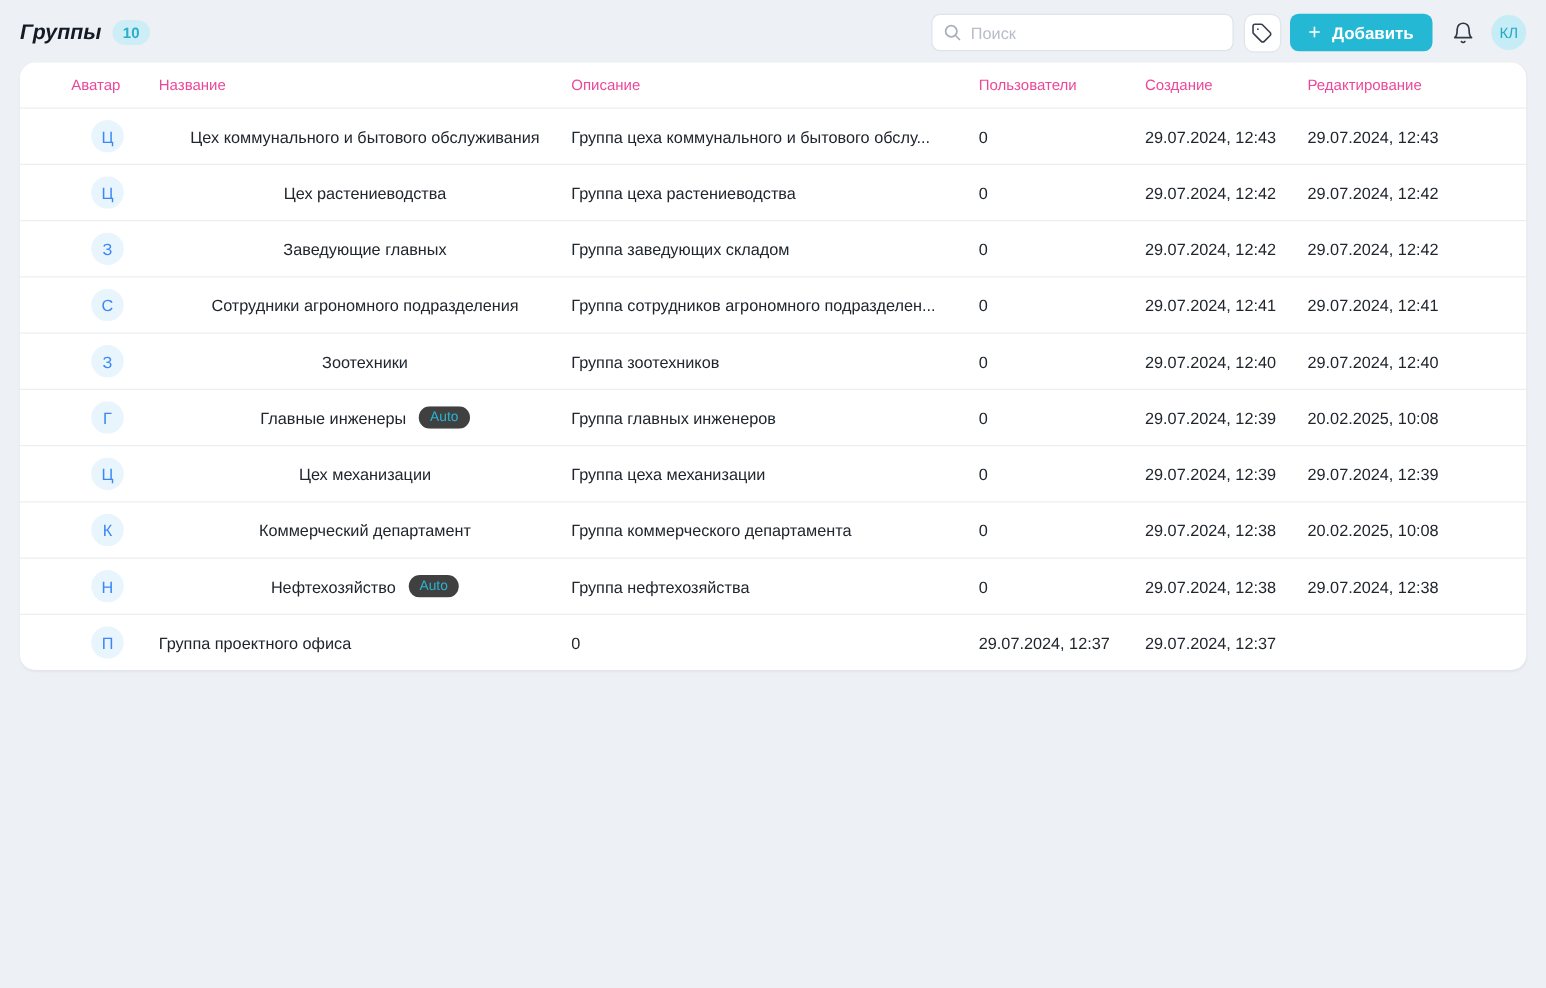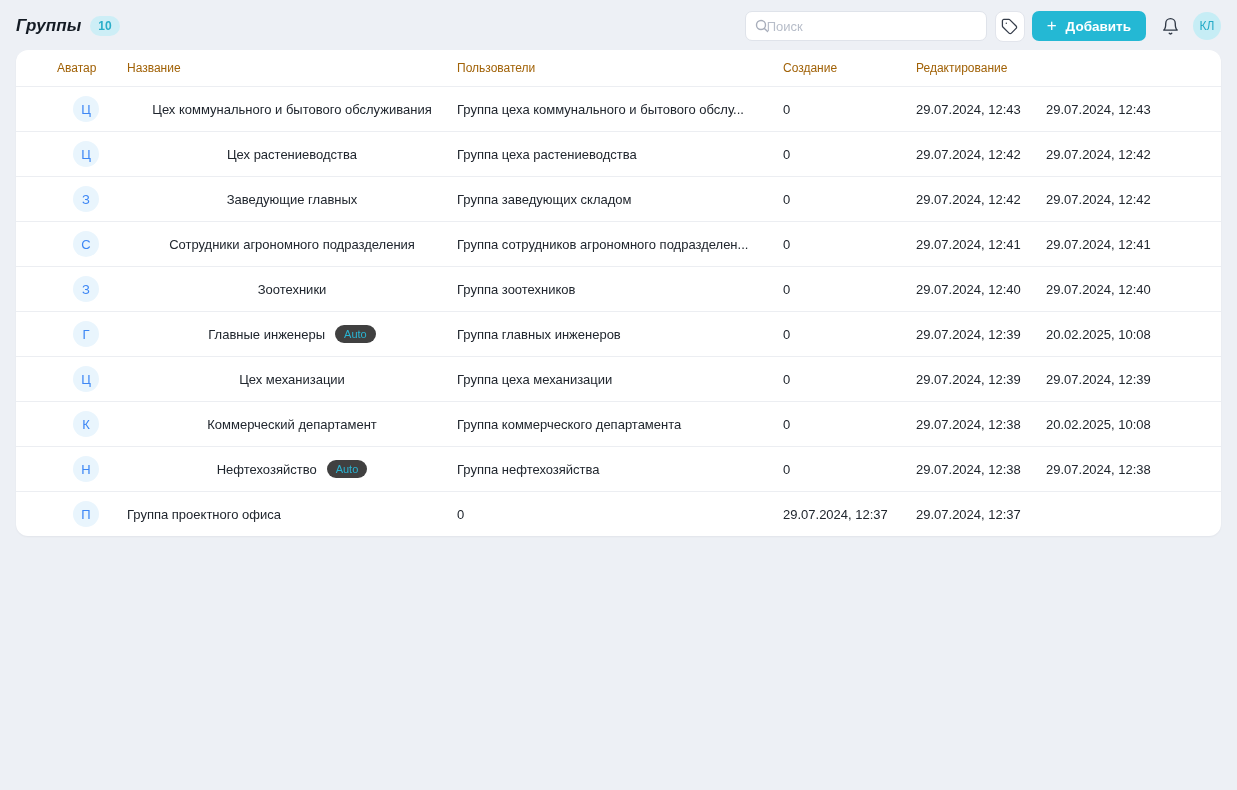--- a/index.html
+++ b/index.html
@@ -20,21 +20,21 @@
   .count-badge {
     margin-left:9px; background:#cdeef6; color:#2aaec9;
     font-size:12px; font-weight:600; padding:3px 8px; border-radius:20px;
   }
   .topbar-right { margin-left:auto; display:flex; align-items:center; }
 
   .search-wrap { position:relative; width:242px; height:30px; }
   .search-wrap svg { position:absolute; left:9px; top:7px; }
   .search-input {
     width:100%; height:100%; border:1px solid #dfe3ea; border-radius:7px;
-    background:#fff; padding:0 10px 0 21px; font-size:13px;
+    background:#fff; padding:0 10px 0 31px; font-size:13px;
     font-family:"Liberation Sans", sans-serif; color:#be185d; outline:none;
   }
   .search-input::placeholder { color:#b7bdc9; }
 
   .tag-btn {
     margin-left:8px; width:30px; height:31px; background:#fff;
     border:1px solid #e2e5ec; border-radius:8px;
     display:flex; align-items:center; justify-content:center; cursor:pointer;
   }
 
@@ -59,21 +59,21 @@
   .card {
     margin:0 16px; width:1205px; background:#fff; border-radius:12px;
     box-shadow:0 1px 2px rgba(16,24,40,.05); overflow:hidden;
   }
   .grid-cols {
     display:grid;
     grid-template-columns:111px 330px 326px 133px 130px 1fr;
     align-items:center;
   }
   .thead { height:36px; }
-  .th { font-size:12px; color:#a16207; font-weight:400; white-space:nowrap; }
+  .th { font-size:12px; color:#ec4899; font-weight:400; white-space:nowrap; }
   .th:first-child { padding-left:41px; }
   .row { height:45px; border-top:1px solid #eceef2; }
   .cell { font-size:13px; color:#20262e; white-space:nowrap; overflow:hidden; }
   .row-avatar {
     margin-left:57px; width:26px; height:26px; border-radius:50%;
     background:#e9f5fd; color:#3d87f5; font-size:13px; font-weight:400;
     display:flex; align-items:center; justify-content:center;
   }
   .name-cell { display:flex; align-items:center;justify-content:center; }
   .auto-badge {
@@ -117,20 +117,21 @@
     </button>
 
     <div class="user-avatar">КЛ</div>
   </div>
 </div>
 
 <div class="card">
   <div class="grid-cols thead">
     <div class="th">Аватар</div>
     <div class="th">Название</div>
+    <div class="th">Описание</div>
     <div class="th">Пользователи</div>
     <div class="th">Создание</div>
     <div class="th">Редактирование</div>
   </div>
   <div id="table-body">
   <div class="grid-cols row">
     <div class="cell">
       <div class="row-avatar">Ц</div>
     </div>
     <div class="cell name-cell">

